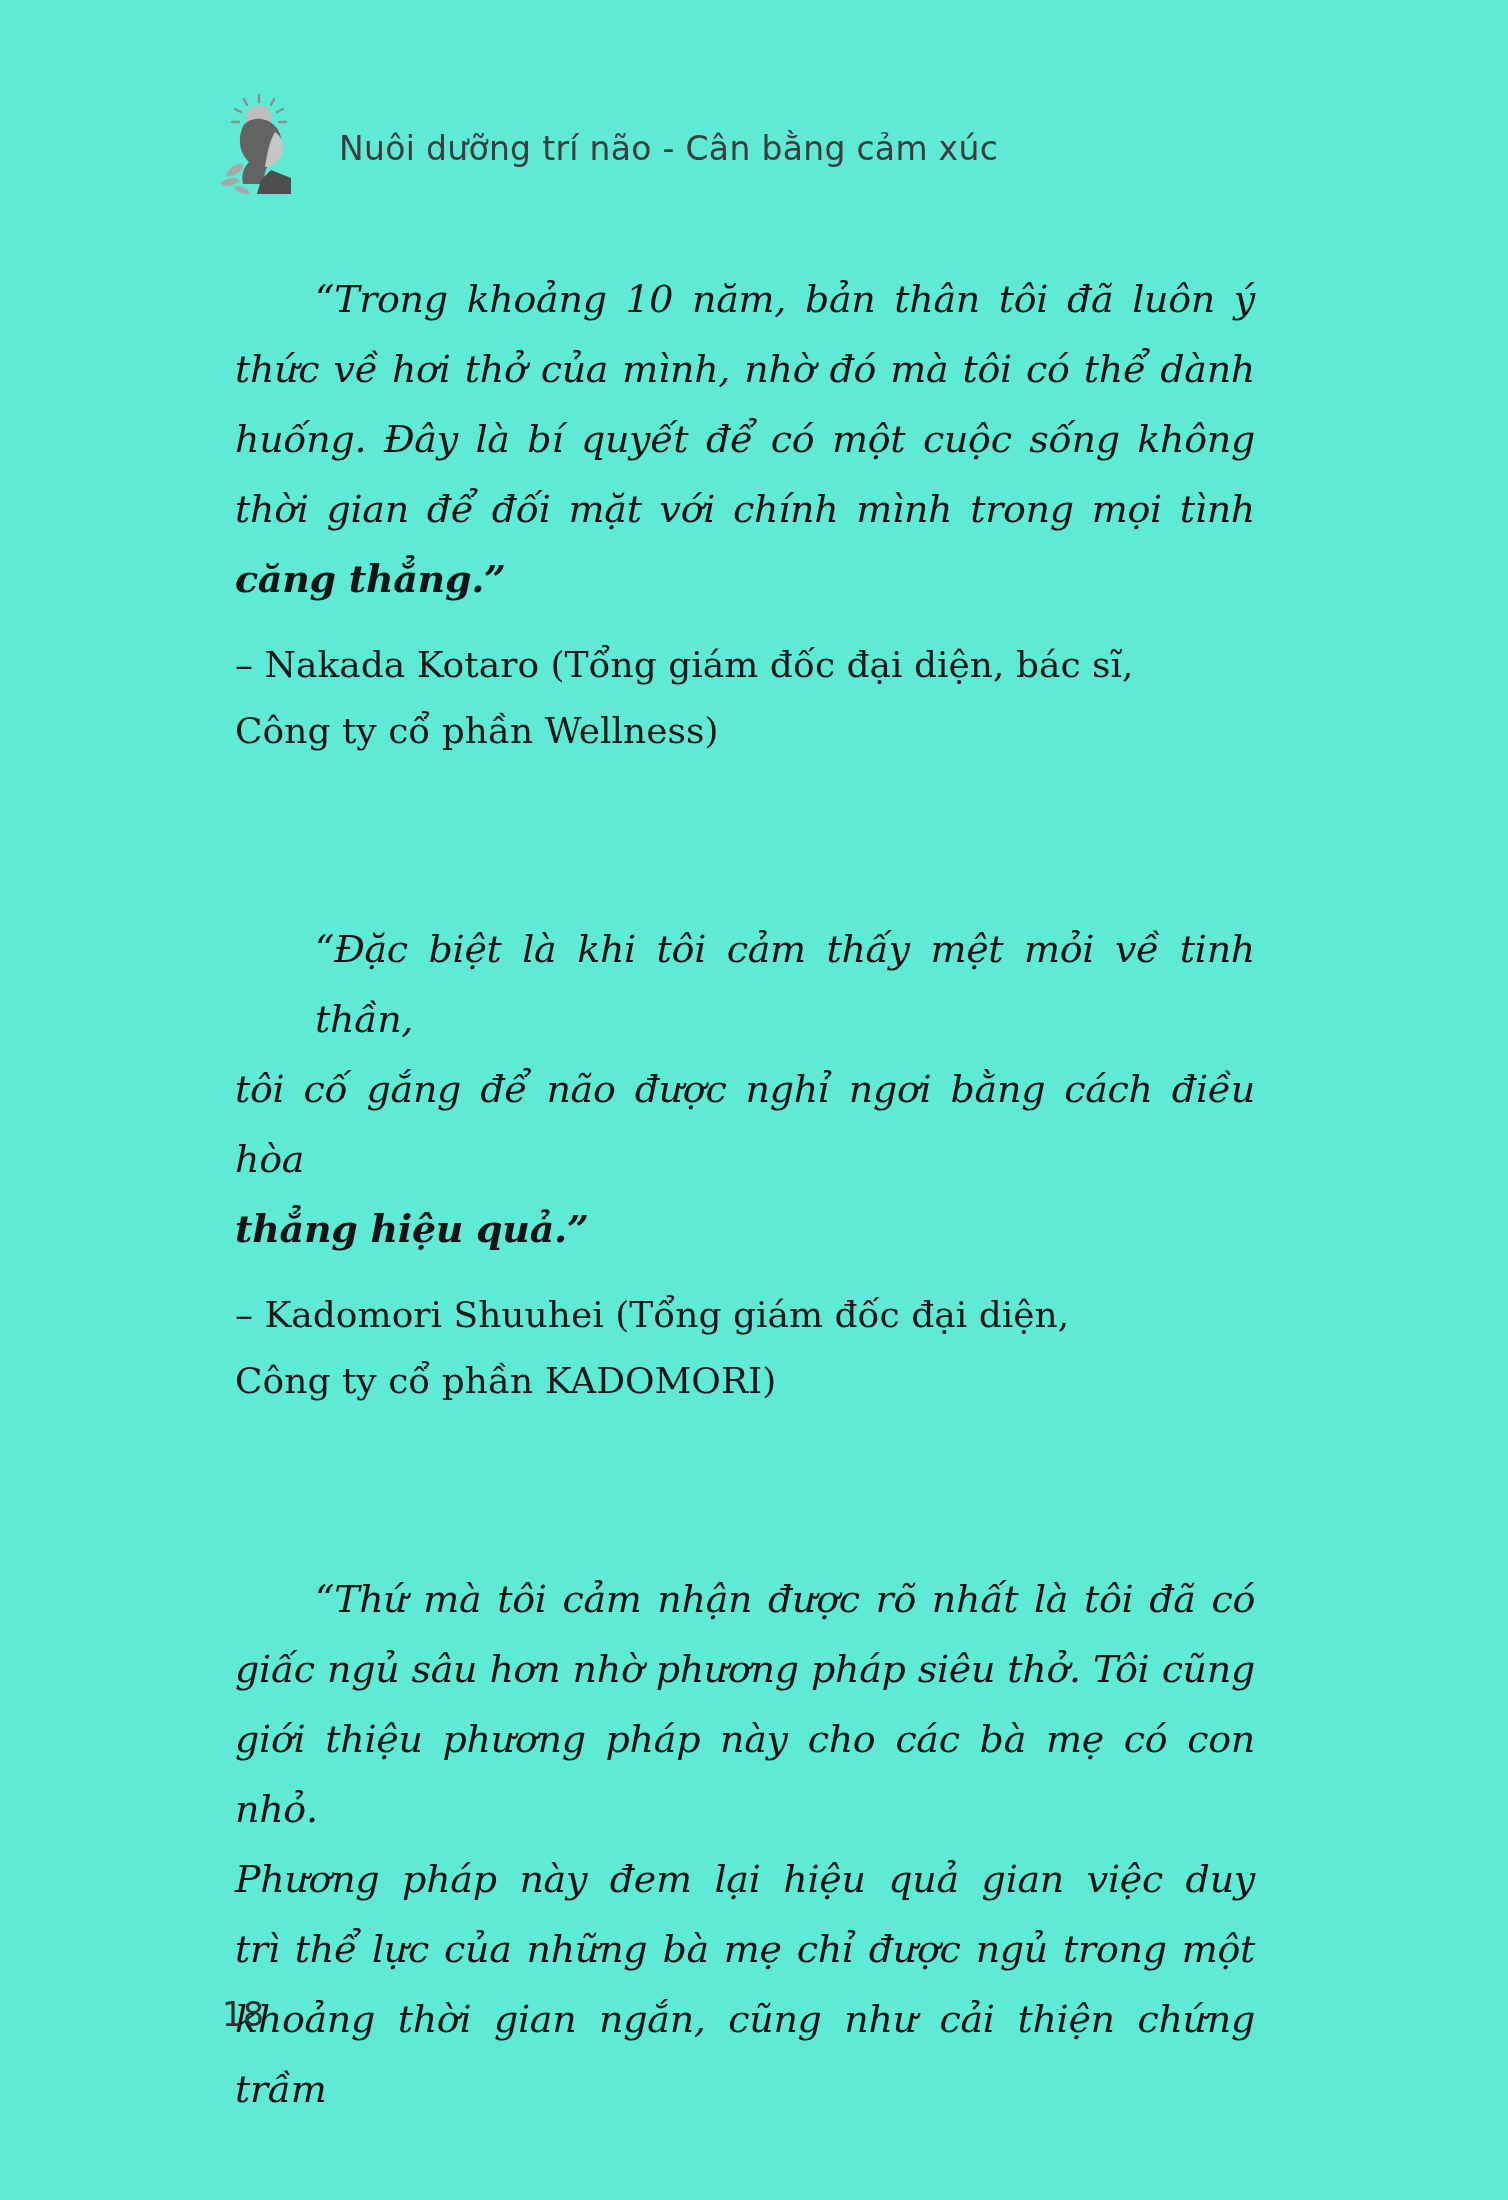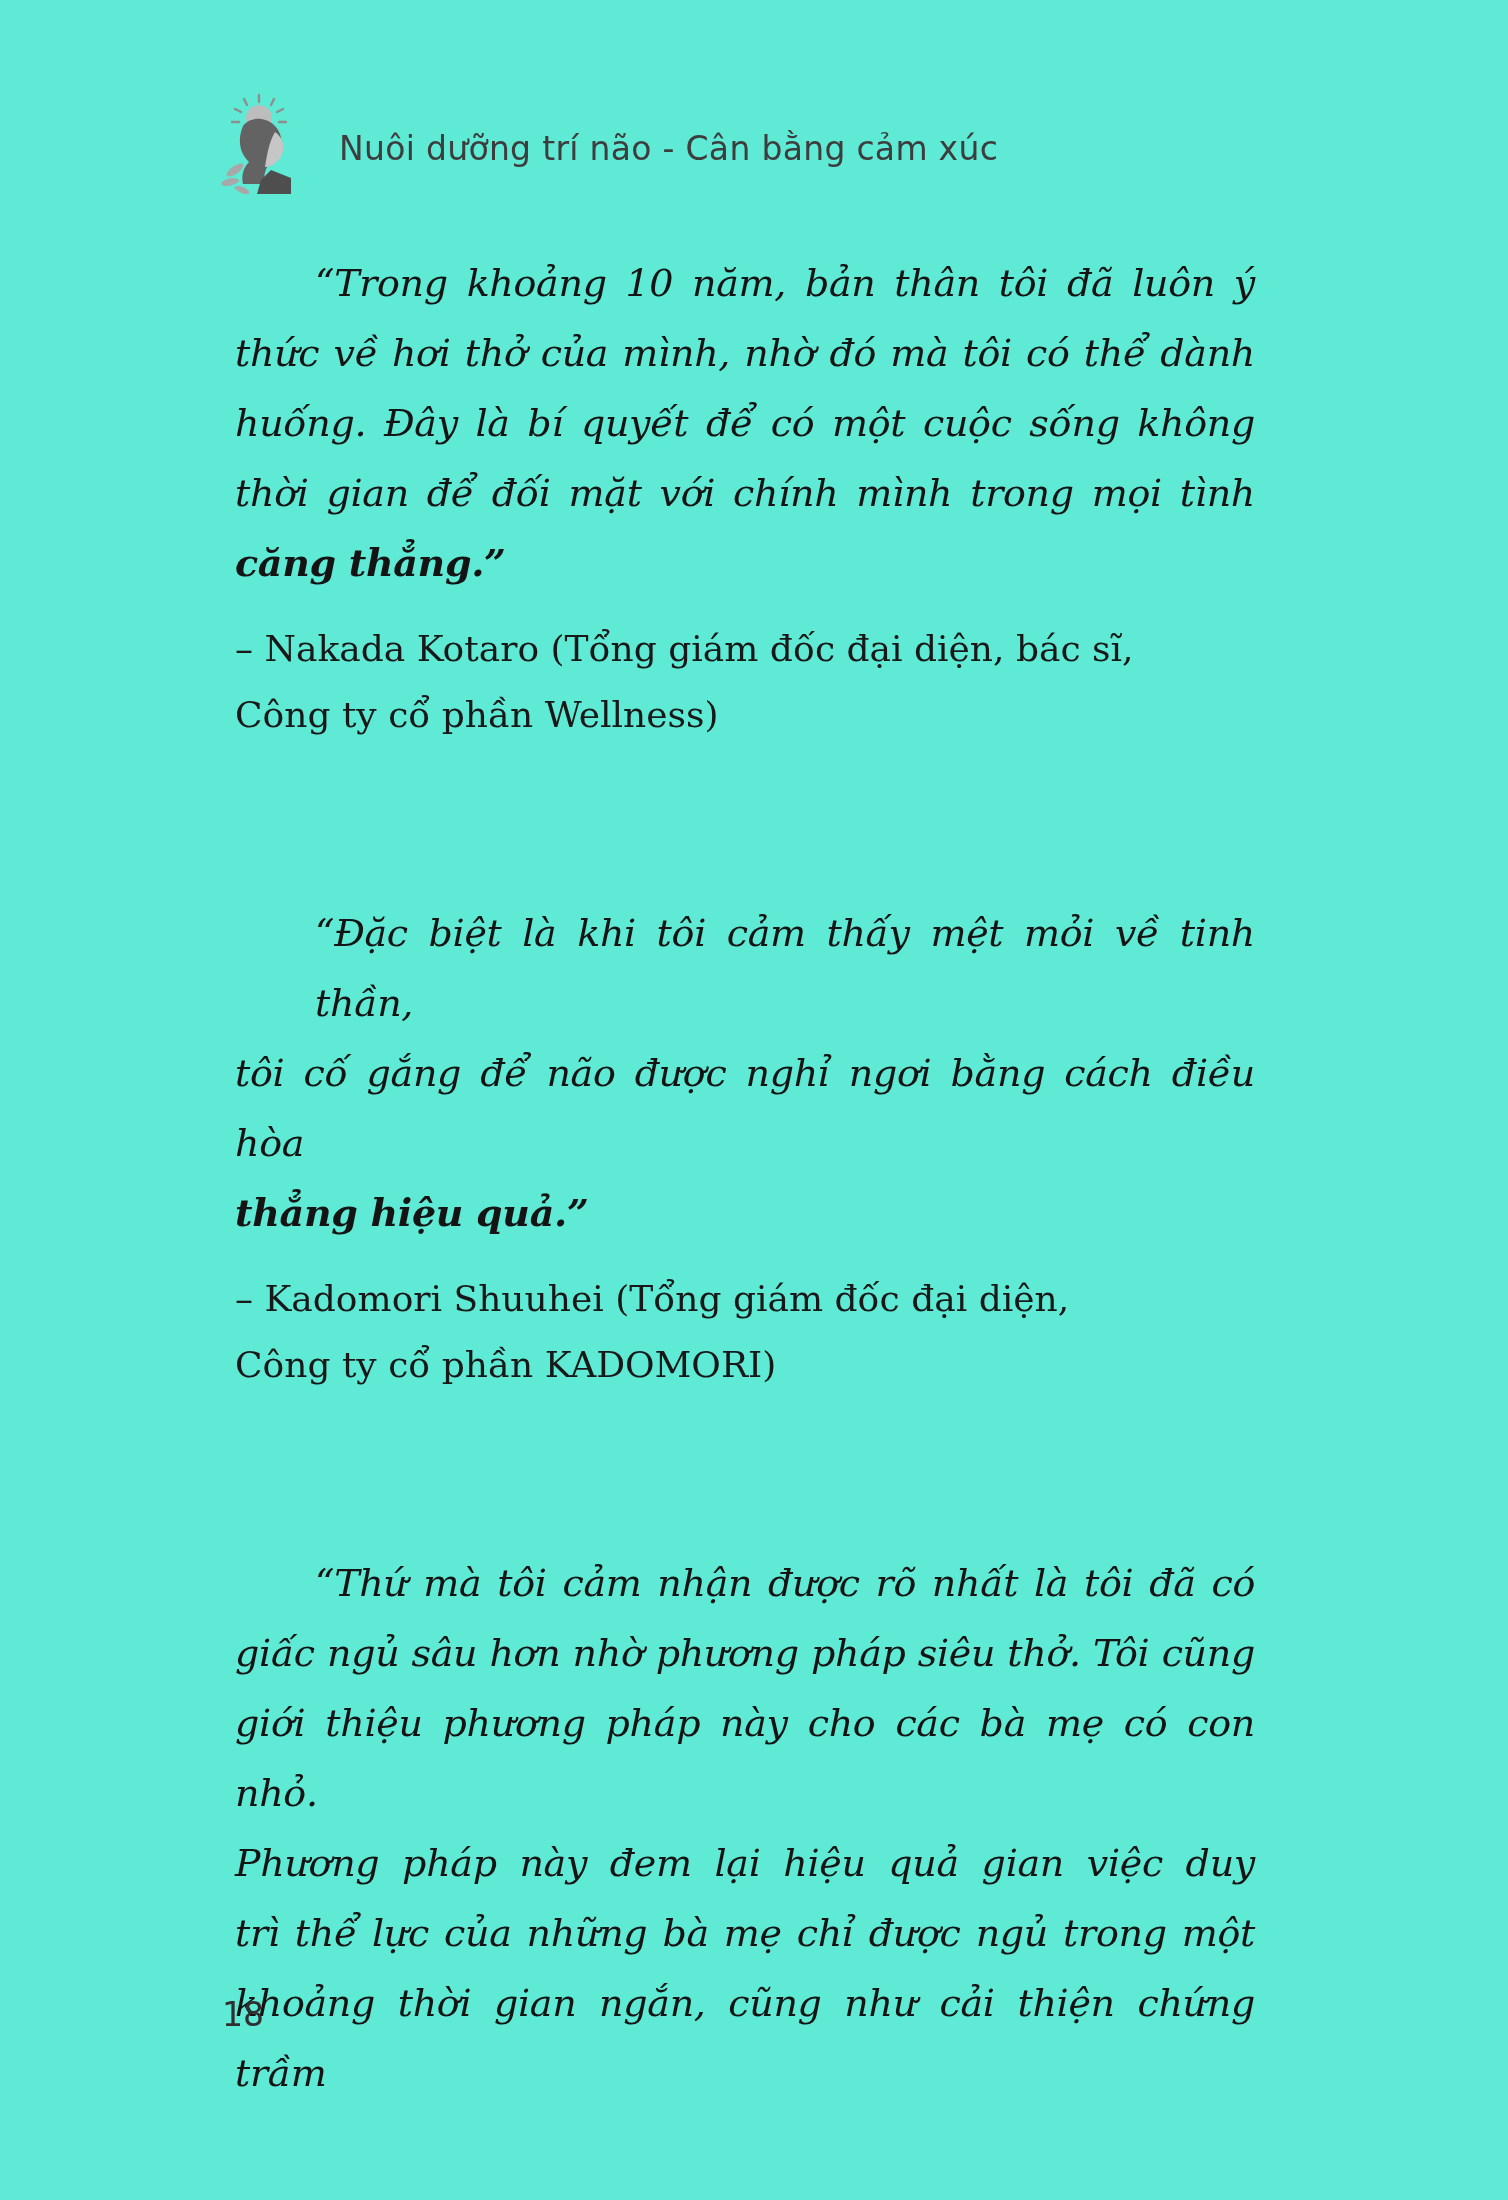--- a/index.html
+++ b/index.html
@@ -18,21 +18,21 @@
   }
   .logo { width:100px; height:112px; flex:0 0 auto; }
   .header-title {
     font-family:"DejaVu Sans", sans-serif;
     font-size:33px; color:#3d3d3d; letter-spacing:0.3px;
     white-space:nowrap;
   }
 
   
   .content {
-    position:absolute; left:235px; top:248px; width:1020px;
+    position:absolute; left:235px; top:264px; width:1020px;
     color:#141414;
   }
   .quote {
     font-family:"DejaVu Serif", serif;
     font-style:italic;
     font-size:38px; line-height:70px;
     letter-spacing:-0.3px;
   }
   .qline { text-align:justify; text-align-last:justify; }
   .qline.first { padding-left:80px; }

